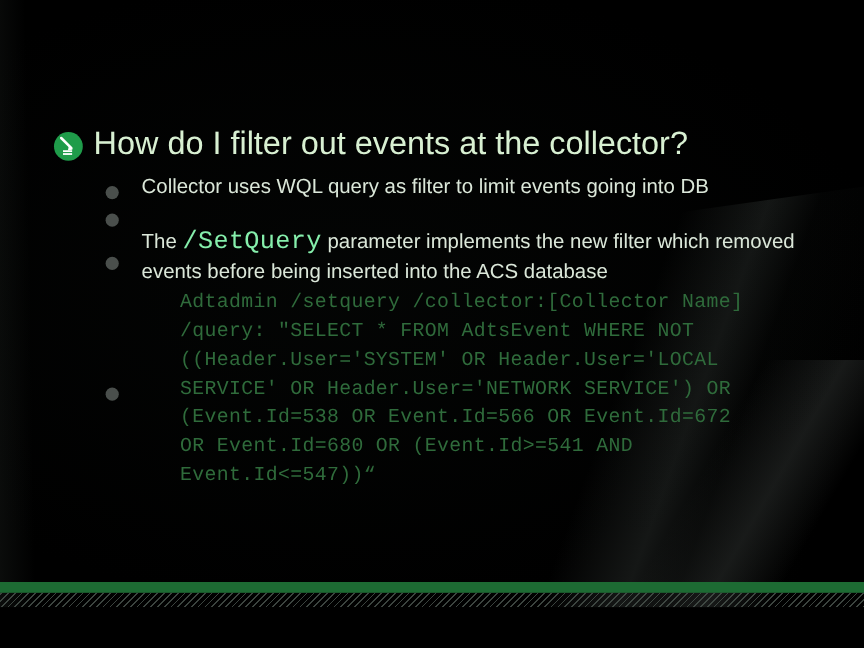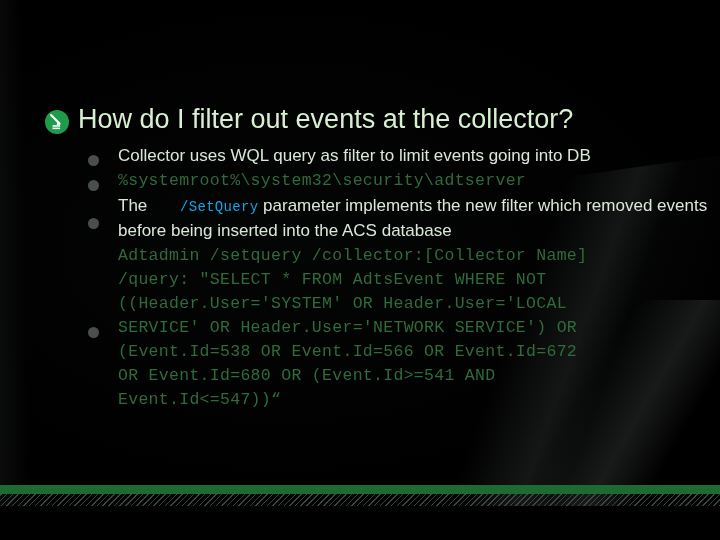--- a/index.html
+++ b/index.html
@@ -133,37 +133,37 @@
   }
   .lvl2-text {
     font-size: 17px;
     line-height: 24px;
     color: #dbe7d9;
     font-weight: 400;
     max-width: 600px;
   }
   .mono {
     font-family: "Liberation Mono", "DejaVu Sans Mono", monospace;
-    font-size: 14px;
-    color: #0ea5e9;
+    font-size: 21px;
+    color: #86efac;
     letter-spacing: 0.3px;
-    margin-left: 28px;
   }
   .mono-blk {
     display: block;
     font-family: "Liberation Mono", "DejaVu Sans Mono", monospace;
     font-size: 16.5px;
     line-height: 24px;
     color: #2f6b3b;
     letter-spacing: 0.3px;
     white-space: pre-wrap;
     word-break: normal;
   }
   .lvl2.code .lvl2-text {
     max-width: 585px;
+    margin-left: 32px;
   }
 
   
   .footer-bar {
     position: absolute;
     left: 0;
     bottom: 46px;
     width: 720px;
     height: 9px;
     background: #1d6b33;
@@ -217,21 +217,20 @@
     </div>
 
     <div class="lvl2">
       <span class="lvl2-marker"></span>
       <span class="lvl2-text">Collector uses WQL query as filter to limit events going into DB</span>
     </div>
 
     <div class="lvl2">
       <span class="lvl2-marker"></span>
       <span class="lvl2-text">
-        <span class="mono-blk">%systemroot%\system32\security\adtserver</span>
       </span>
     </div>
 
     <div class="lvl2">
       <span class="lvl2-marker"></span>
       <span class="lvl2-text"><span>The </span><span class="mono">/SetQuery</span><span> parameter implements the new filter which removed events before being inserted into the ACS database</span></span>
     </div>
 
     <div class="lvl2 code">
       <span class="lvl2-marker"></span>

